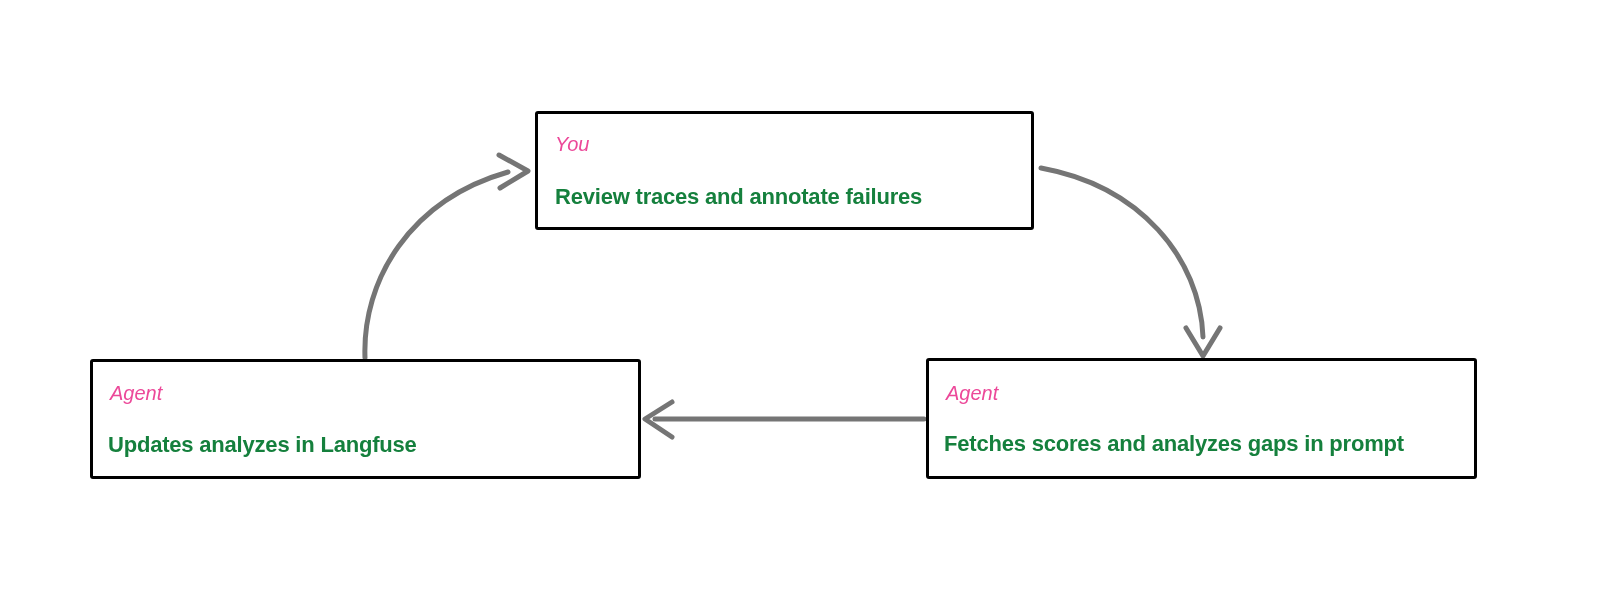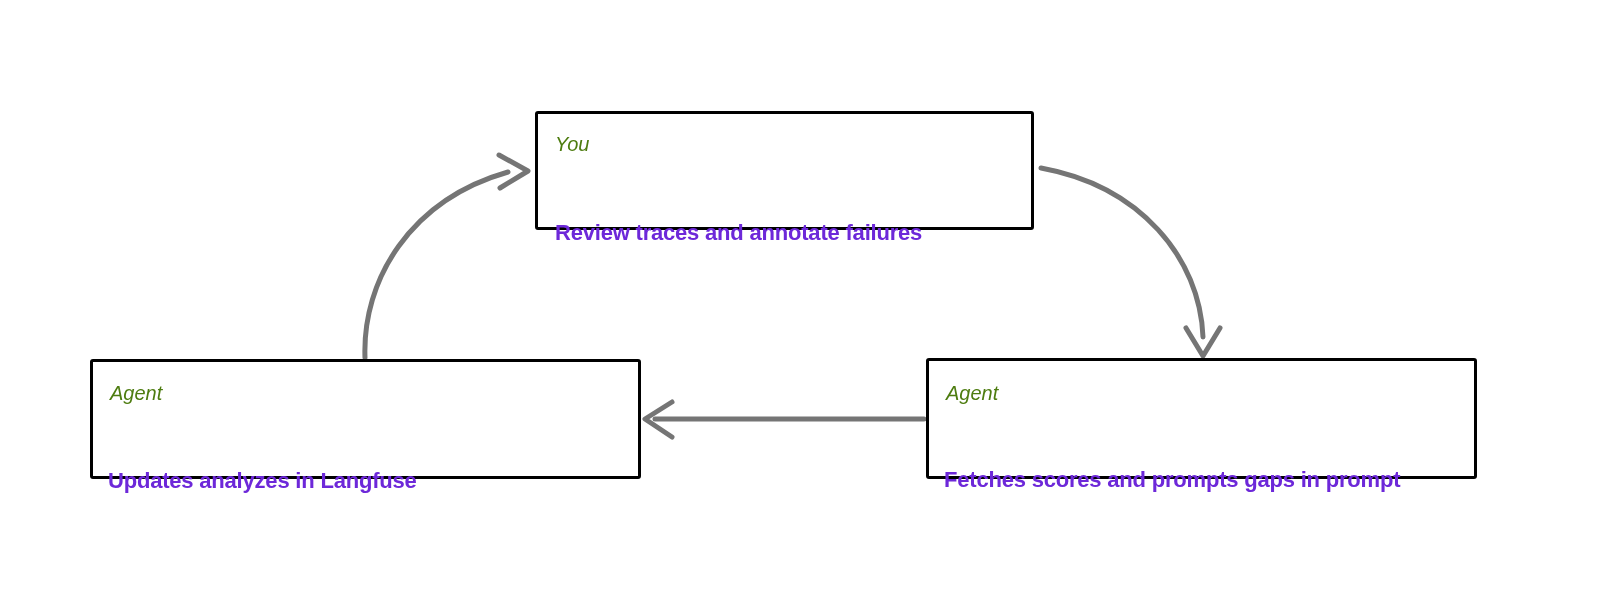--- a/index.html
+++ b/index.html
@@ -35,30 +35,29 @@
     box-sizing: border-box;
     background: #ffffff;
     border: 3px solid #000000;
     border-radius: 3px;
     z-index: 2;
   }
   .node-role {
     position: absolute;
     font-style: italic;
     font-weight: 400;
-    color: #4d7c0f;
+    color: #ec4899;
     white-space: nowrap;
   }
   .node-title {
     position: absolute;
     font-weight: 700;
-    color: #6d28d9;
+    color: #15803d;
     white-space: nowrap;
     letter-spacing: -0.2px;
-    margin-top: 36px;
   }
 
   
   #node-review {
     left: 535px;
     top: 111px;
     width: 499px;
     height: 119px;
   }
   #node-review .node-role {
@@ -134,16 +133,16 @@
     <div class="node-title">Review traces and annotate failures</div>
   </div>
 
   <div class="node" id="node-updates">
     <div class="node-role">Agent</div>
     <div class="node-title">Updates analyzes in Langfuse</div>
   </div>
 
   <div class="node" id="node-fetches">
     <div class="node-role">Agent</div>
-    <div class="node-title">Fetches scores and prompts gaps in prompt</div>
+    <div class="node-title">Fetches scores and analyzes gaps in prompt</div>
   </div>
 
 </div>
 
 </body></html>

